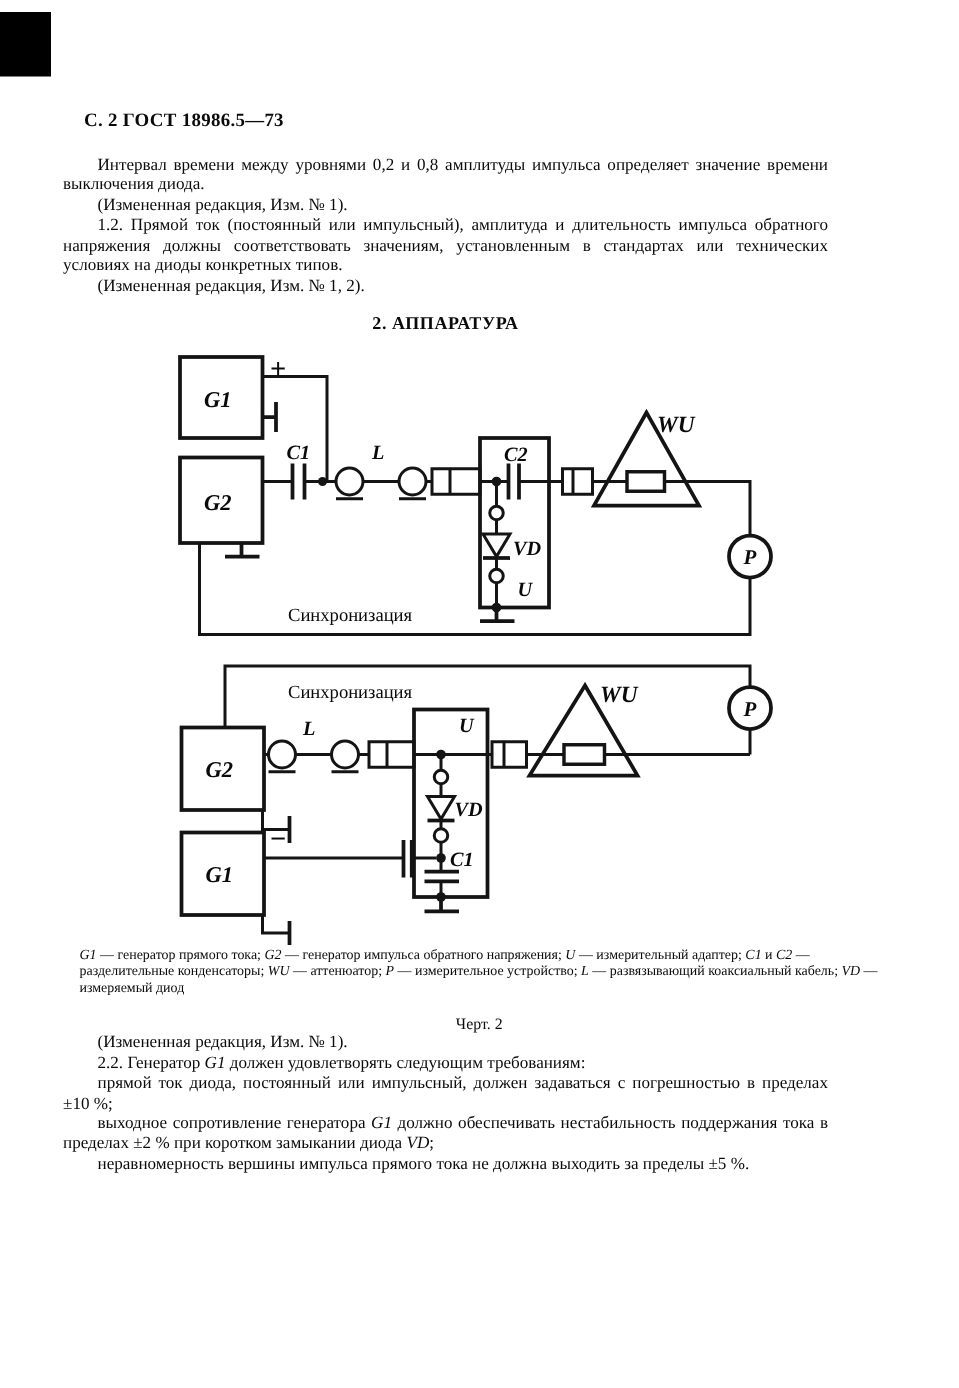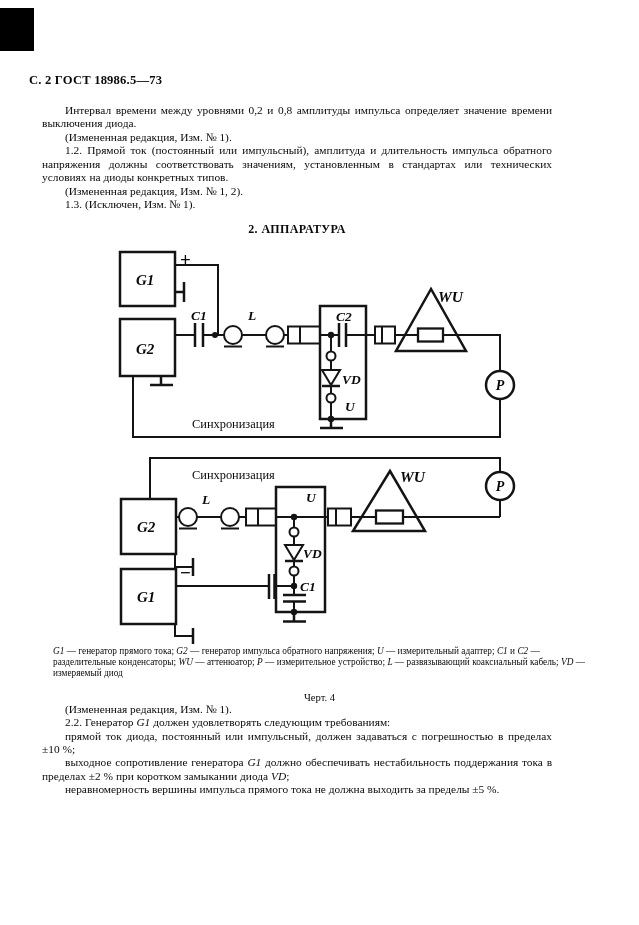--- a/index.html
+++ b/index.html
@@ -2,21 +2,21 @@
 <html><head>
 <meta charset="utf-8">
 <style>
   html,body{margin:0;padding:0;}
   body{
     width:639px;height:925px;background:#ffffff;color:#0a0a0a;
     font-family:"Liberation Serif", serif;
     position:relative;overflow:hidden;
   }
   .corner-artifact{position:absolute;left:0;top:8px;width:34px;height:43px;background:#000;}
-  .page-header{margin:73px 0 0 29px;font-size:12.6px;font-weight:bold;letter-spacing:.2px;}
+  .page-header{margin:73px 0 0 56px;font-size:12.6px;font-weight:bold;letter-spacing:.2px;}
   .content{margin:0 0 0 42px;width:510px;}
   p.body{font-size:11.4px;line-height:13.45px;text-align:justify;text-indent:23px;margin:0;}
   p.mt{margin-top:16px;}
   .b{font-weight:normal;}
   .i{font-style:italic;}
   h2.sec{font-size:12px;font-weight:bold;text-align:center;margin:10px 0 7px 0;letter-spacing:.4px;}
   svg.diagram{display:block;margin:5px 0 0 56px;}
   svg .w{stroke:#141414;stroke-width:2;fill:none;}
   svg .w2{stroke:#141414;stroke-width:2.5;fill:none;}
   svg .dot{fill:#141414;stroke:none;}
@@ -38,21 +38,20 @@
 <div class="corner-artifact"></div>
 
 <div class="page-header">С. 2 ГОСТ 18986.5—73</div>
 
 <div class="content">
 
   <p class="body mt">Интервал времени между уровнями 0,2 и 0,8 амплитуды импульса определяет значение времени выключения диода.</p>
   <p class="body b">(Измененная редакция, Изм. № 1).</p>
   <p class="body">1.2. Прямой ток (постоянный или импульсный), амплитуда и длительность импульса обратного напряжения должны соответствовать значениям, установленным в стандартах или технических условиях на диоды конкретных типов.</p>
   <p class="body b">(Измененная редакция, Изм. № 1, 2).</p>
-  <p class="body"><span>1.3. </span><span class="b">(Исключен, Изм. № 1).</span></p>
 
   <h2 class="sec">2. АППАРАТУРА</h2>
 
 
   <svg class="diagram" width="460" height="200" viewBox="0 0 460 200">
     <g>
       <rect class="w2" x="22" y="8" width="55" height="54"></rect>
       <path class="w" d="M77 21 H120 V91"></path>
       <path class="w2" d="M77 48 H86 M86 38 V58"></path>
       <rect class="w2" x="22" y="75" width="55" height="57"></rect>
@@ -158,21 +157,21 @@
     <text class="lbl-sm" x="208" y="58">U</text>
     <text class="lbl-sm" x="205" y="114">VD</text>
     <text class="lbl-sm" x="202" y="147">C1</text>
     <text class="lbl" x="39" y="158">G1</text>
     <text class="sign" x="82" y="135">−</text>
     <text class="lbl-b" x="302" y="38">WU</text>
     <text class="lbl-p" x="402" y="47" text-anchor="middle">P</text>
   </svg>
 
   <div class="fig-caption"><span class="i">G1</span><span> — генератор прямого тока; </span><span class="i">G2</span><span> — генератор импульса обратного напряжения; </span><span class="i">U</span><span> — измерительный адаптер; </span><span class="i">C1</span><span> и </span><span class="i">C2</span><span> — разделительные конденсаторы; </span><span class="i">WU</span><span> — аттенюатор; </span><span class="i">P</span><span> — измерительное устройство; </span><span class="i">L</span><span> — развязывающий коаксиальный кабель; </span><span class="i">VD</span><span> — измеряемый диод</span></div>
-  <div class="fig-label">Черт. 4</div>
+  <div class="fig-label">Черт. 2</div>
 
   <p class="body b after-fig">(Измененная редакция, Изм. № 1).</p>
   <p class="body"><span>2.2. Генератор </span><span class="i">G1</span><span> должен удовлетворять следующим требованиям:</span></p>
   <p class="body">прямой ток диода, постоянный или импульсный, должен задаваться с погрешностью в пределах ±10 %;</p>
   <p class="body"><span>выходное сопротивление генератора </span><span class="i">G1</span><span> должно обеспечивать нестабильность поддержания тока в пределах ±2 % при коротком замыкании диода </span><span class="i">VD</span><span>;</span></p>
   <p class="body">неравномерность вершины импульса прямого тока не должна выходить за пределы ±5 %.</p>
 
 </div>
 
 </body></html>

